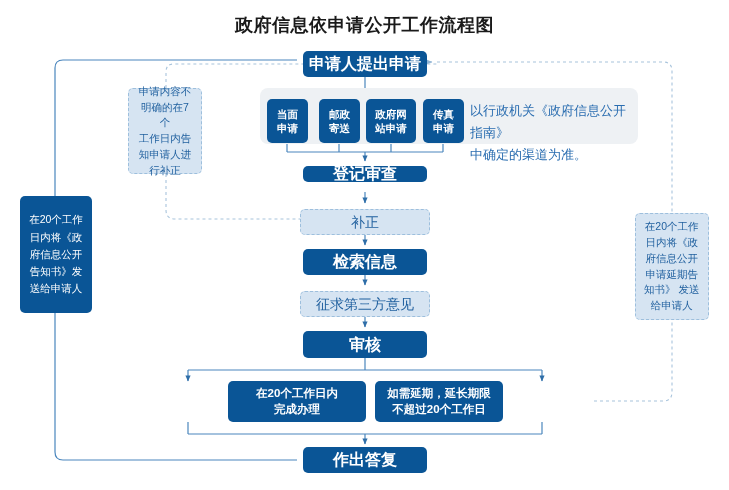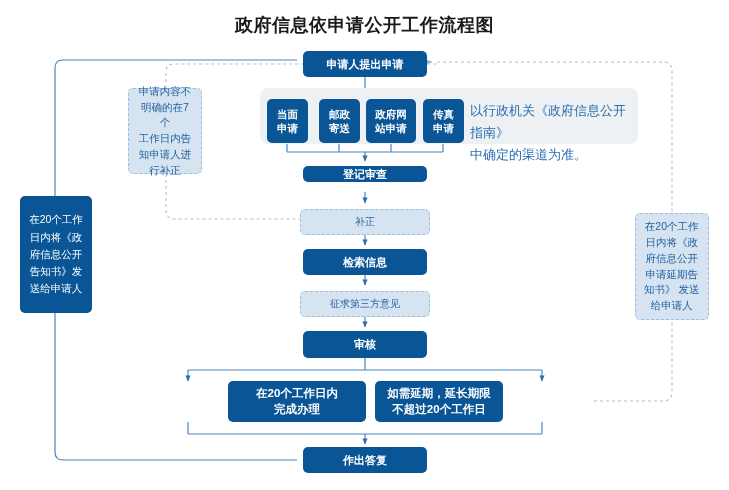--- a/index.html
+++ b/index.html
@@ -20,26 +20,26 @@
     position:absolute;box-sizing:border-box;display:flex;
     align-items:center;justify-content:center;text-align:center;
     line-height:1.35;
   }
 
   
   .solid{
     background:#0a5596;color:#ffffff;border-radius:5px;
     font-size:11.5px;font-weight:bold;
   }
-  .solid.big{font-size:11px;text-align:right;}
+  .solid.big{font-size:16px;text-align:right;}
 
   
   .light{
     background:#d6e4f2;color:#1f5f9e;border:1px dashed #9dbfdd;
-    border-radius:5px;font-size:10px;
+    border-radius:5px;font-size:14px;
   }
   .light.sm{font-size:10.5px;line-height:1.5;}
 
   
   .panel{
     position:absolute;background:#eef1f4;border-radius:8px;
   }
 
   .channel{
     background:#0a5596;color:#ffffff;border-radius:5px;

